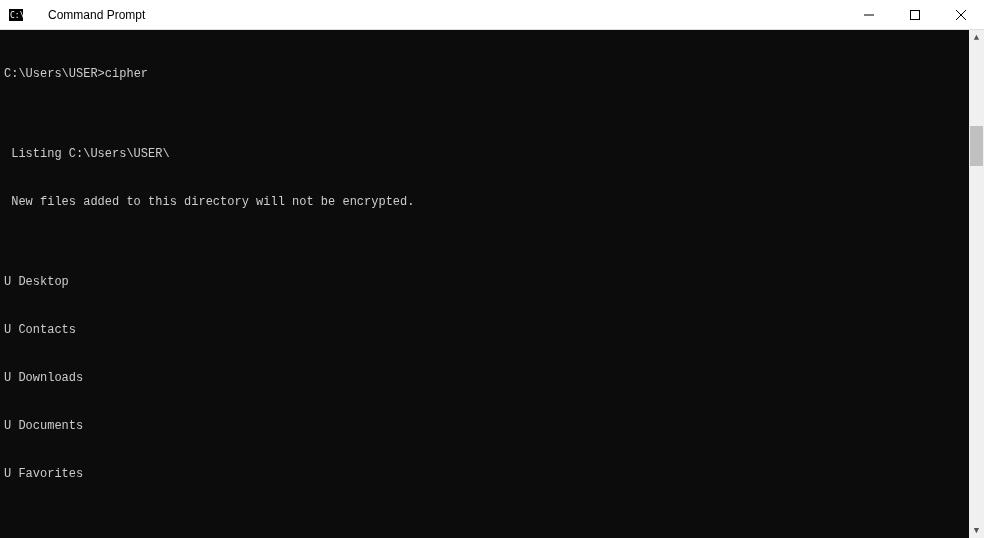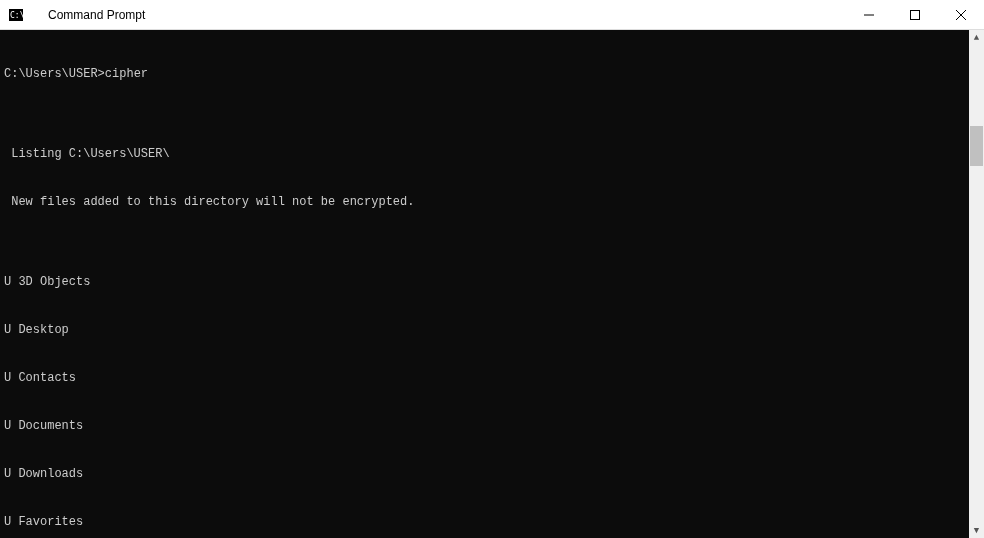--- a/index.html
+++ b/index.html
@@ -137,25 +137,24 @@
   </div>
 </div>
 
 <div class="terminal-container">
   <div class="terminal">
     <div class="terminal-line"><span>C:\Users\USER&gt;</span><span>cipher</span></div>
     <div class="terminal-line"></div>
     <div class="terminal-line"> Listing C:\Users\USER\</div>
     <div class="terminal-line"> New files added to this directory will not be encrypted.</div>
     <div class="terminal-line"></div>
-    <div class="terminal-line">U 3D Objects</div>
     <div class="terminal-line">U Desktop</div>
     <div class="terminal-line">U Contacts</div>
+    <div class="terminal-line">U Downloads</div>
     <div class="terminal-line">U Documents</div>
-    <div class="terminal-line">U Downloads</div>
     <div class="terminal-line">U Favorites</div>
     
     
     
     
     
     
     
     
     

